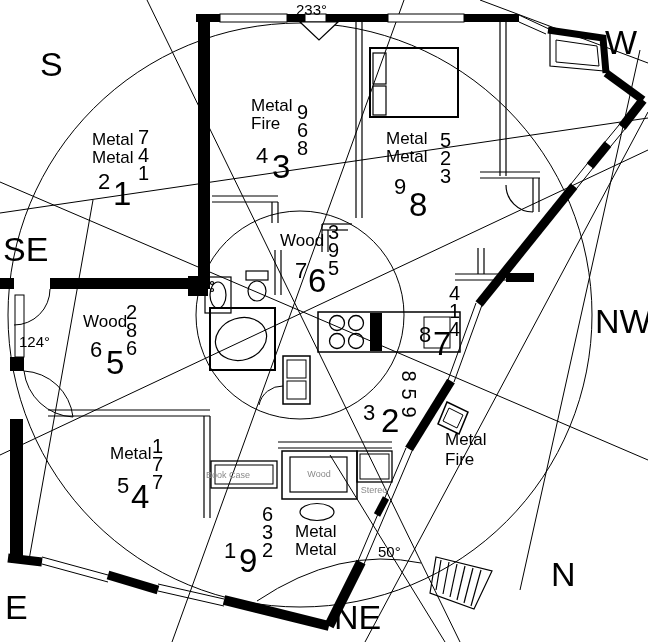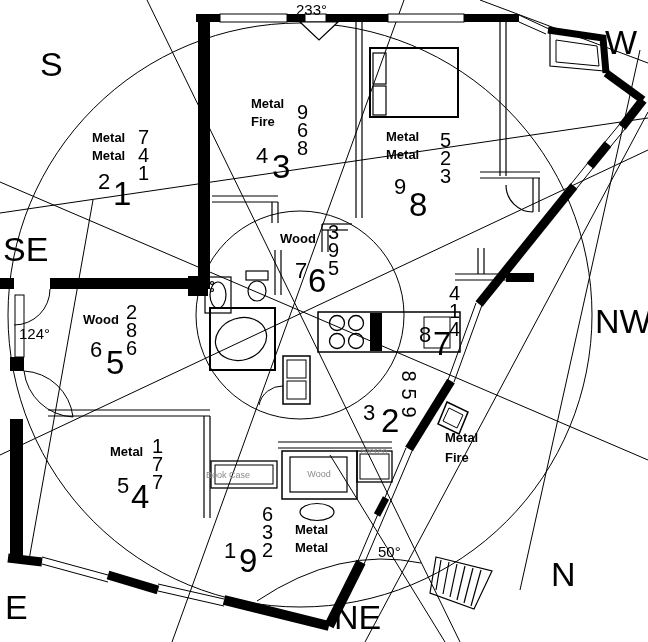--- a/index.html
+++ b/index.html
@@ -3,21 +3,21 @@
 <meta charset="utf-8">
 <style>
   html,body{margin:0;padding:0;background:#fff;}
   #stage{position:relative;width:648px;height:642px;background:#fff;overflow:hidden;
          font-family:"Liberation Sans",sans-serif;}
   #plan{position:absolute;left:0;top:0;}
   .lbl{position:absolute;line-height:1;white-space:nowrap;color:#000;
        font-family:"Liberation Sans",sans-serif;z-index:5;}
   .cp {font-size:34px;font-weight:400;}
   .ang{font-size:15px;font-weight:400;}
-  .el {font-size:13px;font-weight:700;}
+  .el {font-size:17px;font-weight:400;}
   .st {font-size:20px;font-weight:400;}
   .ln {font-size:22px;font-weight:400;}
   .big{font-size:33px;font-weight:400;}
   .rot{transform:rotate(90deg);}
   .furn{font-size:9px;color:#8a8a8a;transform:translate(-50%,-50%);letter-spacing:0;}
 </style>
 </head>
 <body>
 
 <div id="stage">
@@ -202,21 +202,21 @@
 
   <span class="lbl cp" style="left:40px;top:47px">S</span>
   <span class="lbl cp" style="left:605px;top:25px">W</span>
   <span class="lbl cp" style="left:3px;top:232px">SE</span>
   <span class="lbl cp" style="left:595px;top:304px">NW</span>
   <span class="lbl cp" style="left:5px;top:590px">E</span>
   <span class="lbl cp" style="left:334px;top:600px">NE</span>
   <span class="lbl cp" style="left:551px;top:557px">N</span>
 
   <span class="lbl ang" style="left:296px;top:2px">233°</span>
-  <span class="lbl ang" style="left:19px;top:326px">124°</span>
+  <span class="lbl ang" style="left:19px;top:334px">124°</span>
   <span class="lbl ang" style="left:378px;top:544px">50°</span>
 
   <span class="lbl el" style="left:92px;top:131px">Metal</span>
   <span class="lbl el" style="left:92px;top:149px">Metal</span>
   <span class="lbl st" style="left:138px;top:127px">7</span>
   <span class="lbl st" style="left:138px;top:145px">4</span>
   <span class="lbl st" style="left:138px;top:163px">1</span>
   <span class="lbl ln" style="left:98px;top:171px">2</span>
   <span class="lbl big" style="left:113px;top:177px">1</span>
 
@@ -275,15 +275,15 @@
   <span class="lbl ln" style="left:224px;top:540px">1</span>
   <span class="lbl big" style="left:239px;top:544px">9</span>
   <span class="lbl el" style="left:295px;top:523px">Metal</span>
   <span class="lbl el" style="left:295px;top:541px">Metal</span>
 
   <span class="lbl el" style="left:445px;top:431px">Metal</span>
   <span class="lbl el" style="left:445px;top:451px">Fire</span>
 
   <span class="lbl furn" style="left:228px;top:475px">Book Case</span>
   <span class="lbl furn" style="left:319px;top:474px">Wood</span>
-  <span class="lbl furn" style="left:374px;top:451px">Stereo</span>
+  <span class="lbl furn" style="left:374px;top:490px">Stereo</span>
 
 </div>
 
 </body></html>

